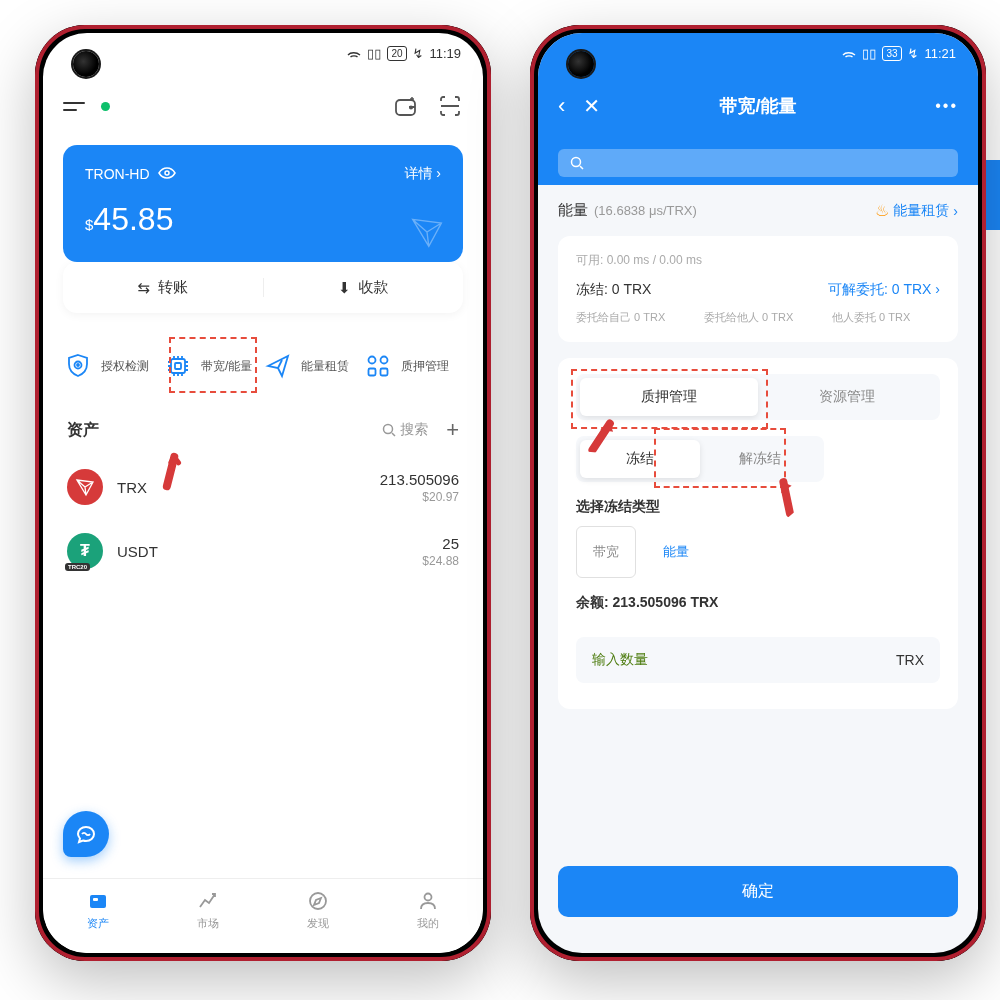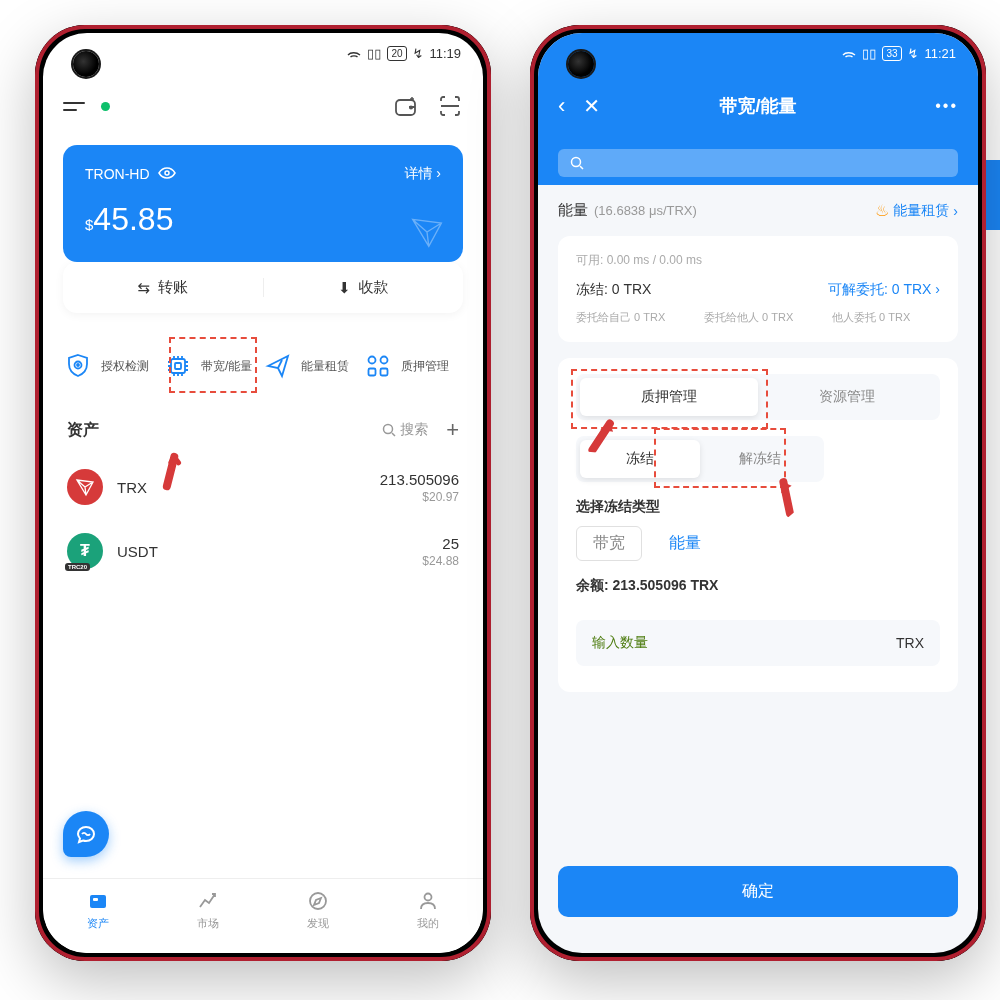--- a/index.html
+++ b/index.html
@@ -71,21 +71,21 @@
 .fr-right{font-size:14px;color:#1b86f6}
 .del-grid{display:flex;gap:20px}
 .del-col{flex:1;font-size:11px;color:#aaa;line-height:1.5}
 .seg-box{position:relative;display:inline-block;margin-bottom:16px}
 .seg{display:flex;background:#f6f8fb;border-radius:8px;padding:4px}
 .seg-opt{padding:10px 28px;font-size:14px;color:#888;border-radius:6px;text-align:center}
 .seg-opt.active{background:#fff;box-shadow:0 2px 6px rgba(0,0,0,.1);color:#333}
 .hl-box{position:absolute;border:2px dashed #e74c3c;pointer-events:none}
 .label2{font-size:14px;font-weight:600;color:#333;margin:8px 0 10px}
 .type-pills{display:flex;gap:10px;margin-bottom:16px}
-.pill{padding:6px 16px;border-radius:6px;font-size:16px;border:1px solid #e0e0e0;color:#888}
+.pill{padding:16px 16px;border-radius:6px;font-size:13px;border:1px solid #e0e0e0;color:#888}
 .pill.active{color:#1b86f6;border-color:transparent}
 .balance-txt{font-size:14px;font-weight:600;color:#333;margin-bottom:25px}
 .input-row{background:#f6f8fb;border-radius:8px;padding:14px 16px;display:flex;justify-content:space-between;align-items:center;margin-bottom:10px;font-size:14px}
 .input-ph{color:#4d7c0f}
 .input-unit{color:#333}
 .hint2{font-size:11px;color:#aaa;line-height:1.6}
 .confirm-btn{position:absolute;bottom:36px;left:20px;right:20px;background:#1b86f6;color:#fff;text-align:center;padding:15px;border-radius:10px;font-size:16px;font-weight:500}
 .arrow-red{position:absolute;width:40px;height:40px;pointer-events:none;z-index:100}
 .arrow-red svg{width:100%;height:100%}
 .blue-tab{position:absolute;top:160px;right:0;width:20px;height:70px;background:#1b86f6;border-radius:6px 0 0 6px}

